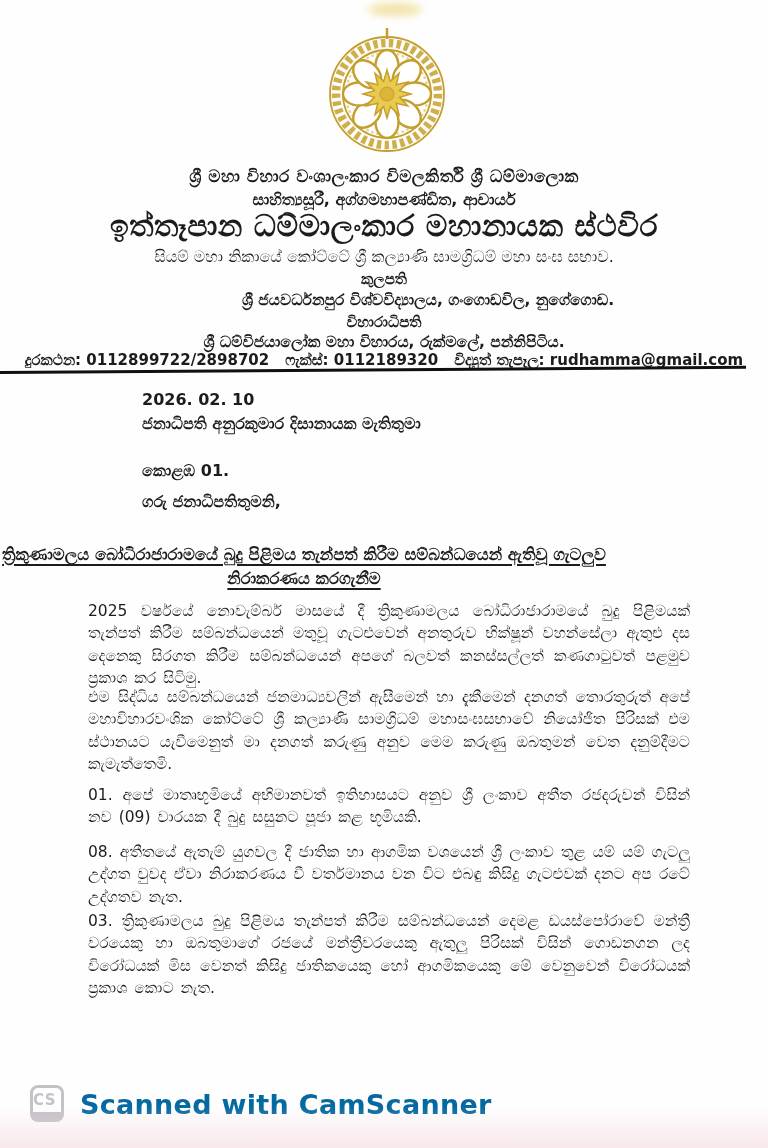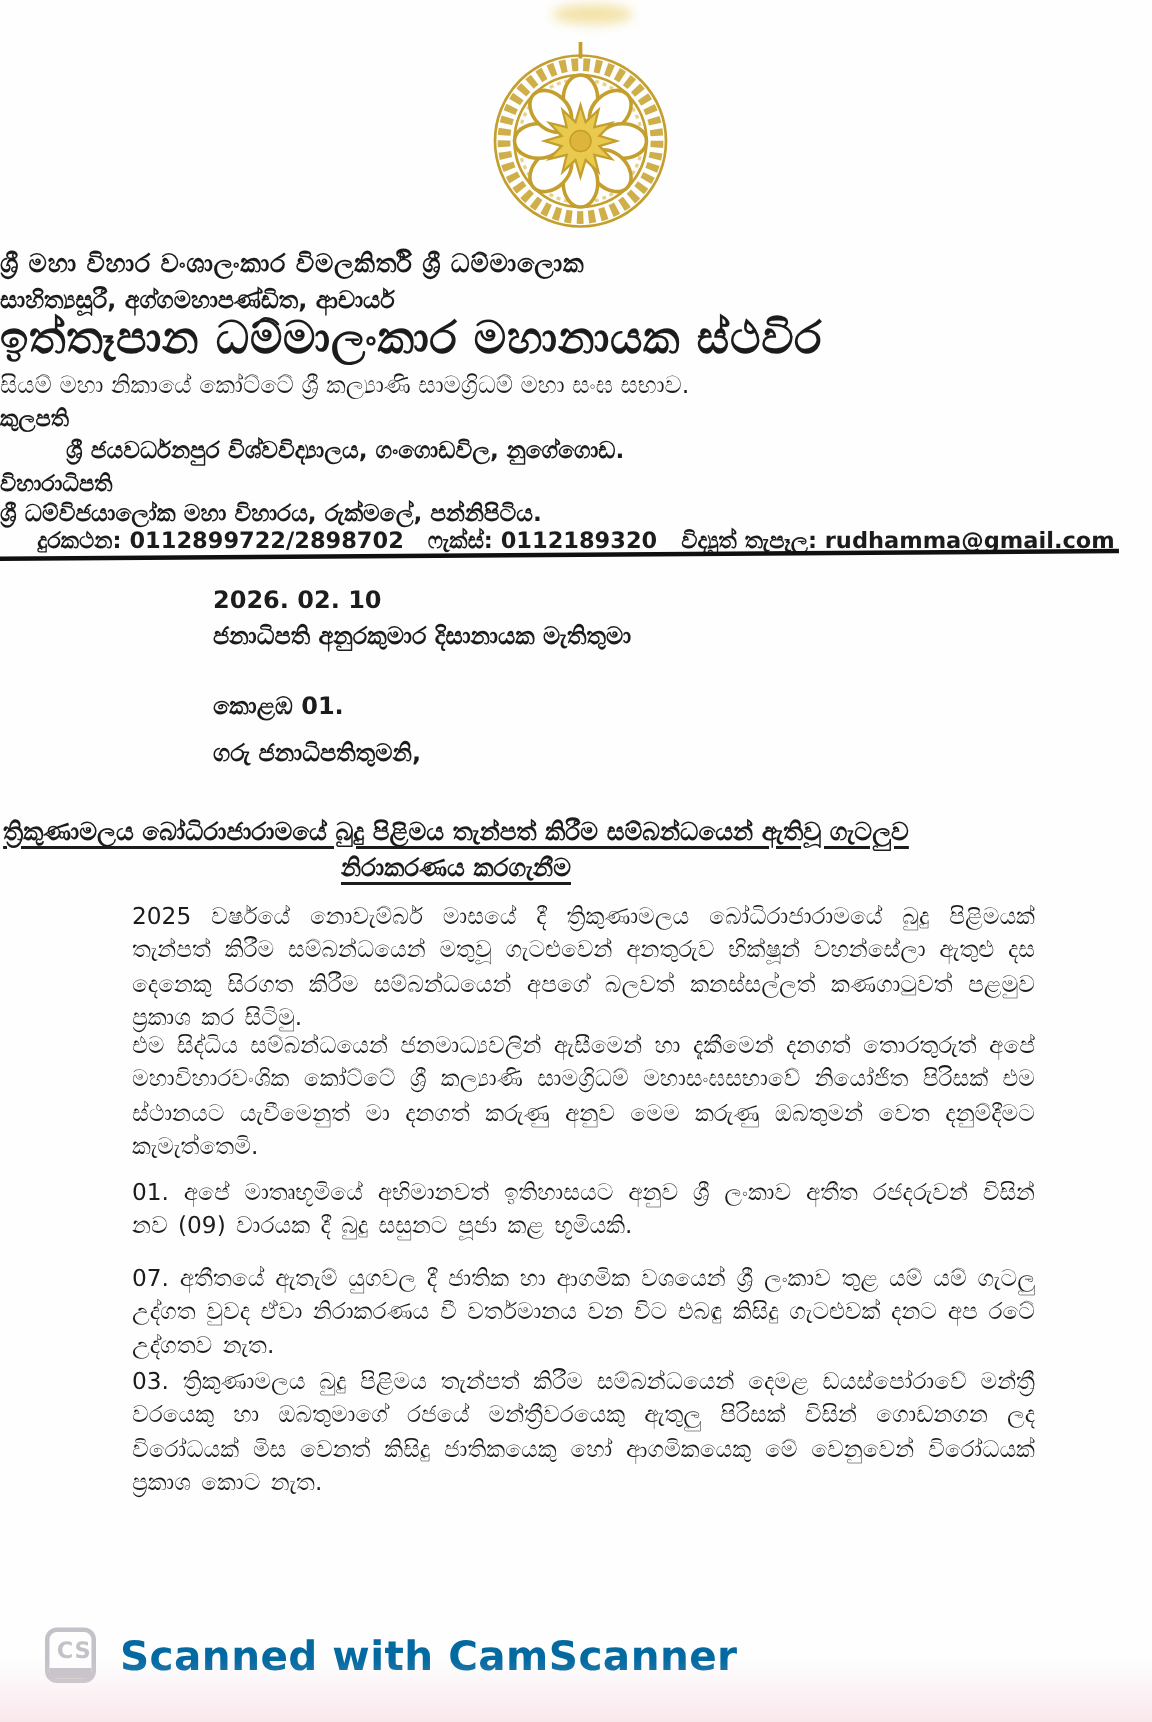--- a/index.html
+++ b/index.html
@@ -15,21 +15,21 @@
   
   .smudge{position:absolute;left:368px;top:3px;width:54px;height:13px;
     background:#e9cb5e;opacity:.55;filter:blur(4px);border-radius:50%;}
   .scan-tint{position:absolute;left:0;bottom:0;width:100%;height:42px;
     background:linear-gradient(to bottom, rgba(248,226,232,0), rgba(244,213,221,.55));}
 
   
   .emblem{position:absolute;left:325px;top:26px;width:124px;height:130px;}
 
   
-  .c{position:absolute;left:0;width:768px;text-align:left;}
+  .c{position:absolute;left:0;width:768px;text-align:center;}
   .hdr1{top:166px;font-size:17px;font-weight:600;letter-spacing:.5px;}
   .hdr2{top:190px;font-size:16px;font-weight:600;}
   .name{top:208px;font-size:30px;font-weight:800;letter-spacing:.5px;}
   .sangha{top:247px;font-size:16px;font-weight:400;}
   .role1{top:270px;font-size:15px;font-weight:700;}
   .inst1{top:291px;font-size:15.5px;font-weight:600;margin-left:44px;}
   .role2{top:313px;font-size:15px;font-weight:600;}
   .inst2{top:333px;font-size:15.5px;font-weight:600;}
 
   .contact{position:absolute;top:351px;left:0;width:768px;
@@ -58,21 +58,21 @@
   .p2{top:686px;}
   .pt1{top:784px;}
   .pt2{top:841px;}
   .pt3{top:910px;}
 
   
   .cs-badge{position:absolute;left:30px;top:1085px;width:34px;height:37px;
     border:3px solid #c3c2c8;border-radius:8px;box-sizing:border-box;}
   .cs-badge .bar{position:absolute;left:0;bottom:0;width:100%;height:7px;
     background:#c3c2c8;border-radius:0 0 4px 4px;}
-  .cs-badge .cs{position:absolute;left:0;top:3px;width:100%;text-align:right;
+  .cs-badge .cs{position:absolute;left:0;top:3px;width:100%;text-align:left;
     font-size:15px;font-weight:700;color:#c3c2c8;letter-spacing:.5px;}
   .cs-text{position:absolute;left:80px;top:1089px;font-size:27px;
     color:#0369a1;font-weight:600;letter-spacing:.3px;}
 </style>
 </head>
 <body>
 
 <div class="page">
 
   <div class="smudge"></div>
@@ -133,21 +133,21 @@
   <div class="left salut">ගරු ජනාධිපතිතුමනි,</div>
 
   <div class="subject">
     <span>ත්‍රිකුණාමලය බෝධිරාජාරාමයේ බුදු පිළිමය තැන්පත් කිරීම සම්බන්ධයෙන් ඇතිවූ ගැටලුව</span><br>
     <span>නිරාකරණය කරගැනීම</span>
   </div>
 
   <div class="para p1">2025 වර්ෂයේ නොවැම්බර් මාසයේ දී ත්‍රිකුණාමලය බෝධිරාජාරාමයේ බුදු පිළිමයක් තැන්පත් කිරීම සම්බන්ධයෙන් මතුවූ ගැටළුවෙන් අනතුරුව භික්ෂූන් වහන්සේලා ඇතුළු දස දෙනෙකු සිරගත කිරීම සම්බන්ධයෙන් අපගේ බලවත් කනස්සල්ලත් කණගාටුවත් පළමුව ප්‍රකාශ කර සිටිමු.</div>
   <div class="para p2">එම සිද්ධිය සම්බන්ධයෙන් ජනමාධ්‍යවලින් ඇසීමෙන් හා දැකීමෙන් දනගත් තොරතුරුත් අපේ මහාවිහාරවංශික කෝට්ටේ ශ්‍රී කල්‍යාණි සාමග්‍රිධම් මහාසංඝසභාවේ නියෝජිත පිරිසක් එම ස්ථානයට යැවීමෙනුත් මා දනගත් කරුණු අනුව මෙම කරුණු ඔබතුමන් වෙත දනුම්දීමට කැමැත්තෙමි.</div>
   <div class="para pt1">01. අපේ මාතෘභූමියේ අභිමානවත් ඉතිහාසයට අනුව ශ්‍රී ලංකාව අතීත රජදරුවන් විසින් නව (09) වාරයක දී බුදු සසුනට පූජා කළ භූමියකි.</div>
-  <div class="para pt2">07. අතීතයේ ඇතැම් යුගවල දී ජාතික හා ආගමික වශයෙන් ශ්‍රී ලංකාව තුළ යම් යම් ගැටලු උද්ගත වුවද ඒවා නිරාකරණය වී වර්තමානය වන විට එබඳු කිසිදු ගැටළුවක් දනට අප රටේ උද්ගතව නැත.</div>
+  <div class="para pt2">08. අතීතයේ ඇතැම් යුගවල දී ජාතික හා ආගමික වශයෙන් ශ්‍රී ලංකාව තුළ යම් යම් ගැටලු උද්ගත වුවද ඒවා නිරාකරණය වී වර්තමානය වන විට එබඳු කිසිදු ගැටළුවක් දනට අප රටේ උද්ගතව නැත.</div>
   <div class="para pt3">03. ත්‍රිකුණාමලය බුදු පිළිමය තැන්පත් කිරීම සම්බන්ධයෙන් දෙමළ ඩයස්පෝරාවේ මන්ත්‍රී වරයෙකු හා ඔබතුමාගේ රජයේ මන්ත්‍රීවරයෙකු ඇතුලු පිරිසක් විසින් ගොඩනගන ලද විරෝධයක් මිස වෙනත් කිසිදු ජාතිකයෙකු හෝ ආගමිකයෙකු මේ වෙනුවෙන් විරෝධයක් ප්‍රකාශ කොට නැත.</div>
 
   <div class="cs-badge">
     <div class="cs">CS</div>
     <div class="bar"></div>
   </div>
   <div class="cs-text">Scanned with CamScanner</div>
 
   <div class="scan-tint"></div>
 

